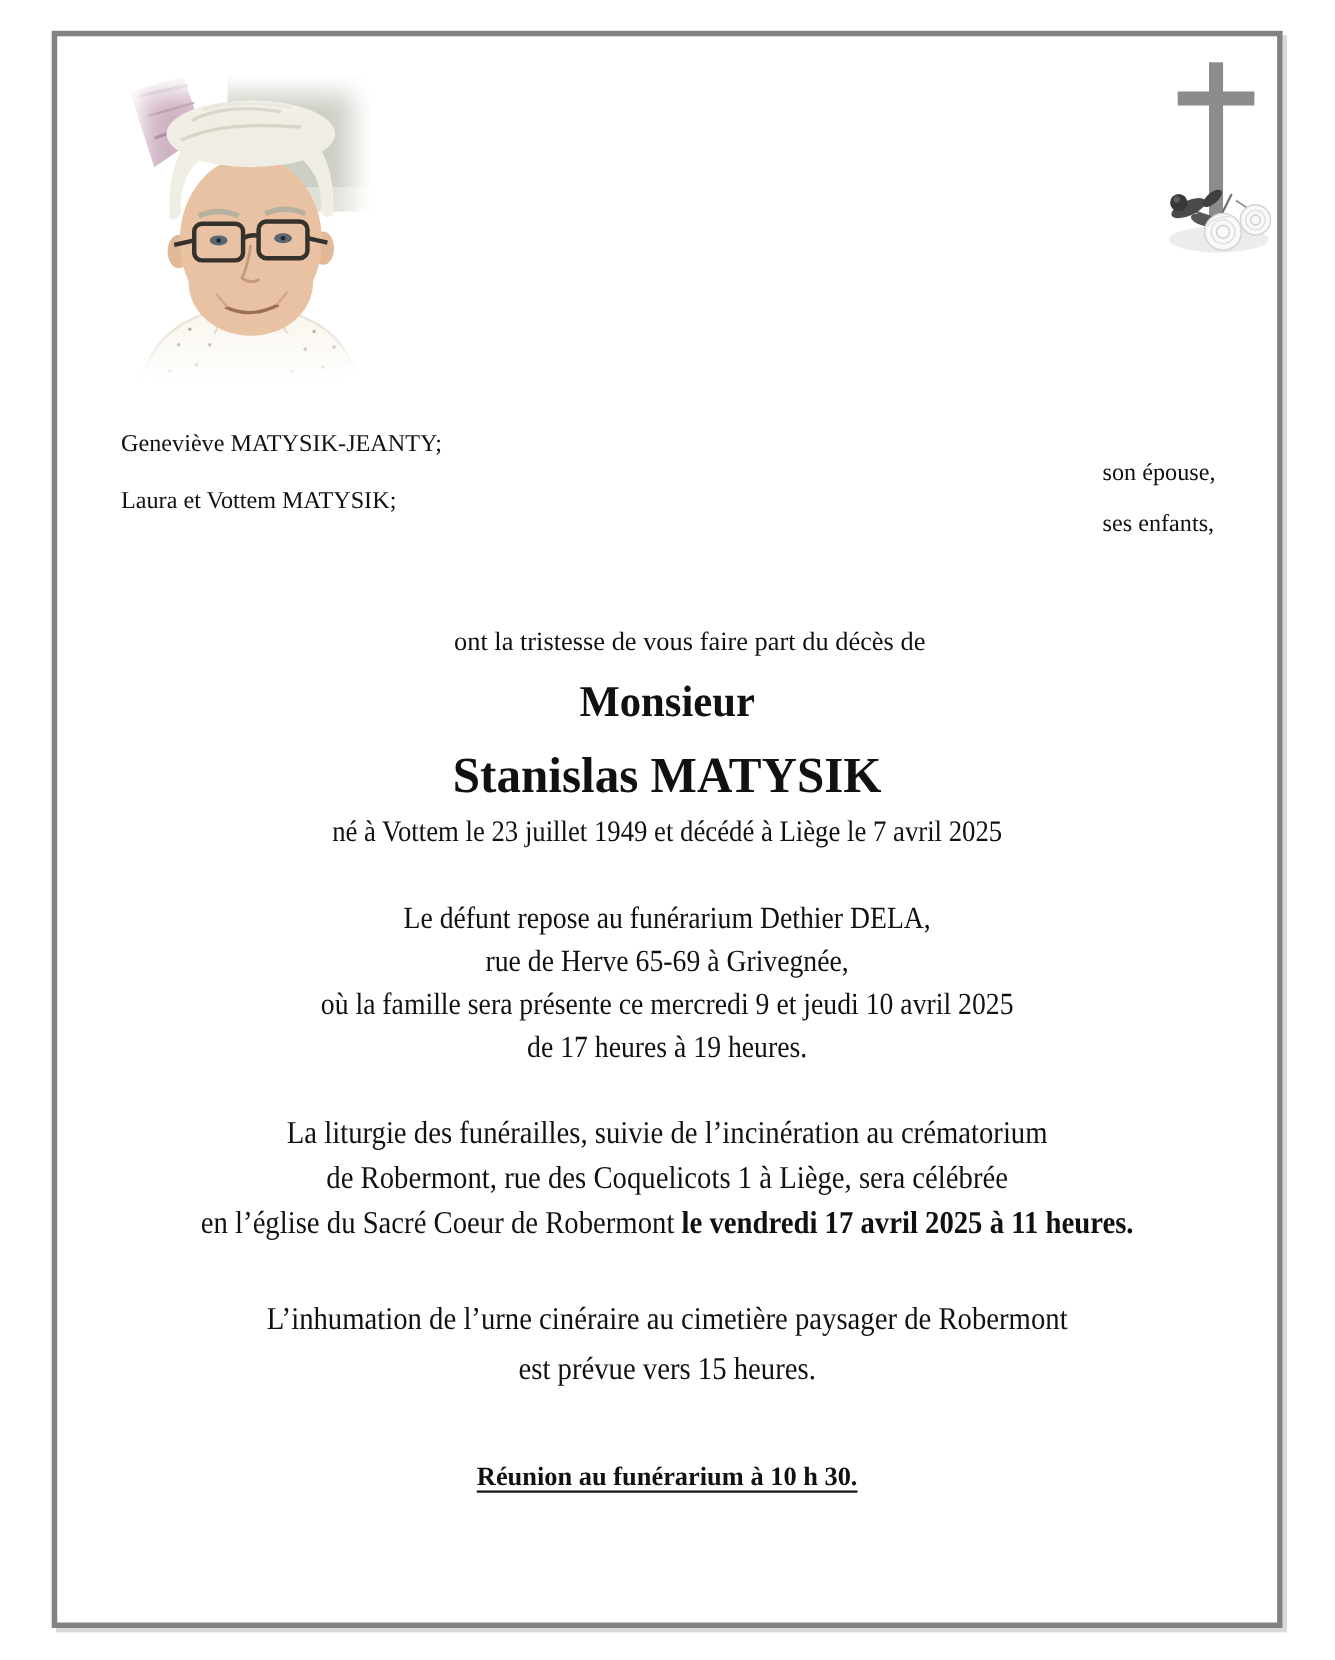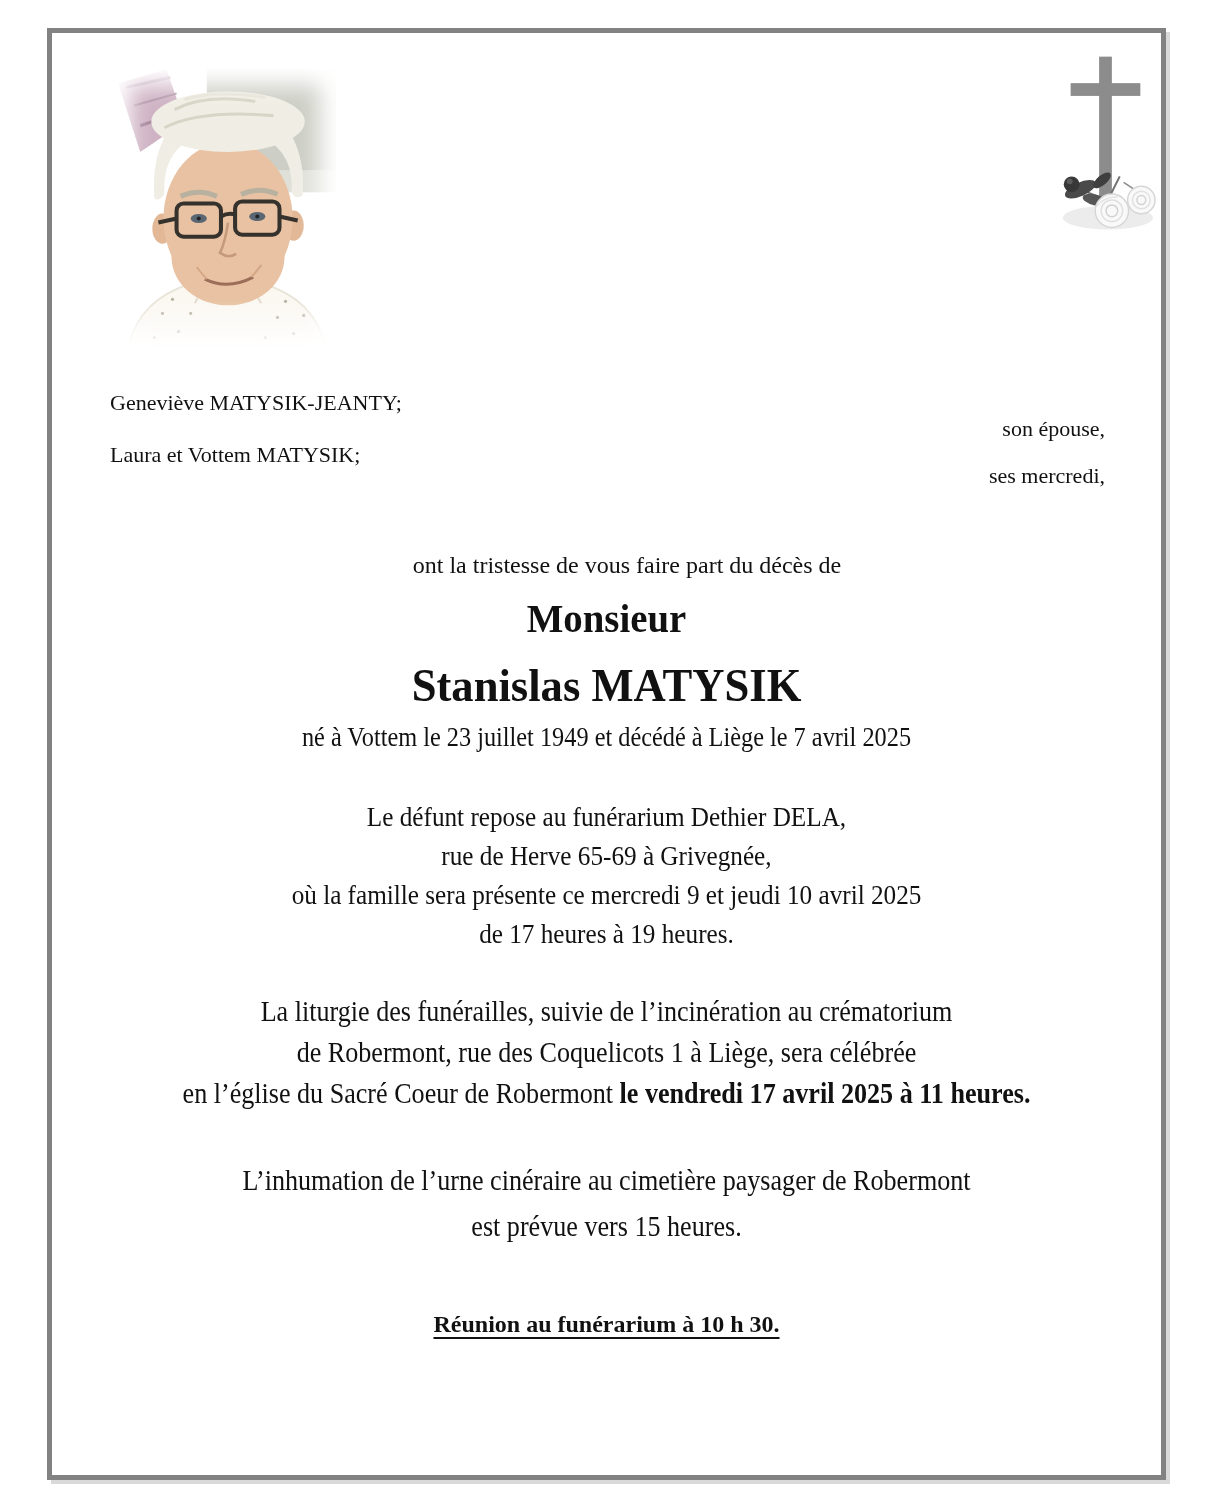--- a/index.html
+++ b/index.html
@@ -56,24 +56,24 @@
   .family-row {
     position: relative;
     margin-top: 355px;
     height: 130px;
     text-align: left;
     font-size: 22px;
     padding-left: 43px;
   }
   .family-left { position: absolute; left: 58px; top: 0; }
   .family-left .fline { line-height: 30px; margin-bottom: 22px; }
-  .family-right { position: absolute; right: 56px; top: 26px; text-align: right; }
+  .family-right { position: absolute; right: 56px; top: 26px; text-align: left; }
   .family-right .fline { line-height: 30px; margin-bottom: 17px; }
 
-  .intro { margin-top: 31px; font-size: 24px; line-height: 33px; padding-left: 41px; }
+  .intro { margin-top: 50px; font-size: 24px; line-height: 33px; padding-left: 41px; }
 
   .title {
     margin-top: 13px;
     font-size: 40px;
     font-weight: bold;
     line-height: 48px;
     transform: scaleX(0.97);
     transform-origin: 50% 0;
   }
   .deceased-name {
@@ -199,21 +199,21 @@
 
   <div class="content">
 
     <div class="family-row">
       <div class="family-left">
         <div class="fline">Geneviève MATYSIK-JEANTY;</div>
         <div class="fline">Laura et Vottem MATYSIK;</div>
       </div>
       <div class="family-right">
         <div class="fline">son épouse,</div>
-        <div class="fline">ses mercredi,</div>
+        <div class="fline">ses enfants,</div>
       </div>
     </div>
 
     <div class="intro">ont la tristesse de vous faire part du décès de</div>
 
     <div class="title">Monsieur</div>
 
     <div class="deceased-name">Stanislas MATYSIK</div>
 
     <div class="birth-death condensed">né à Vottem le 23 juillet 1949 et décédé à Liège le 7 avril 2025</div>

